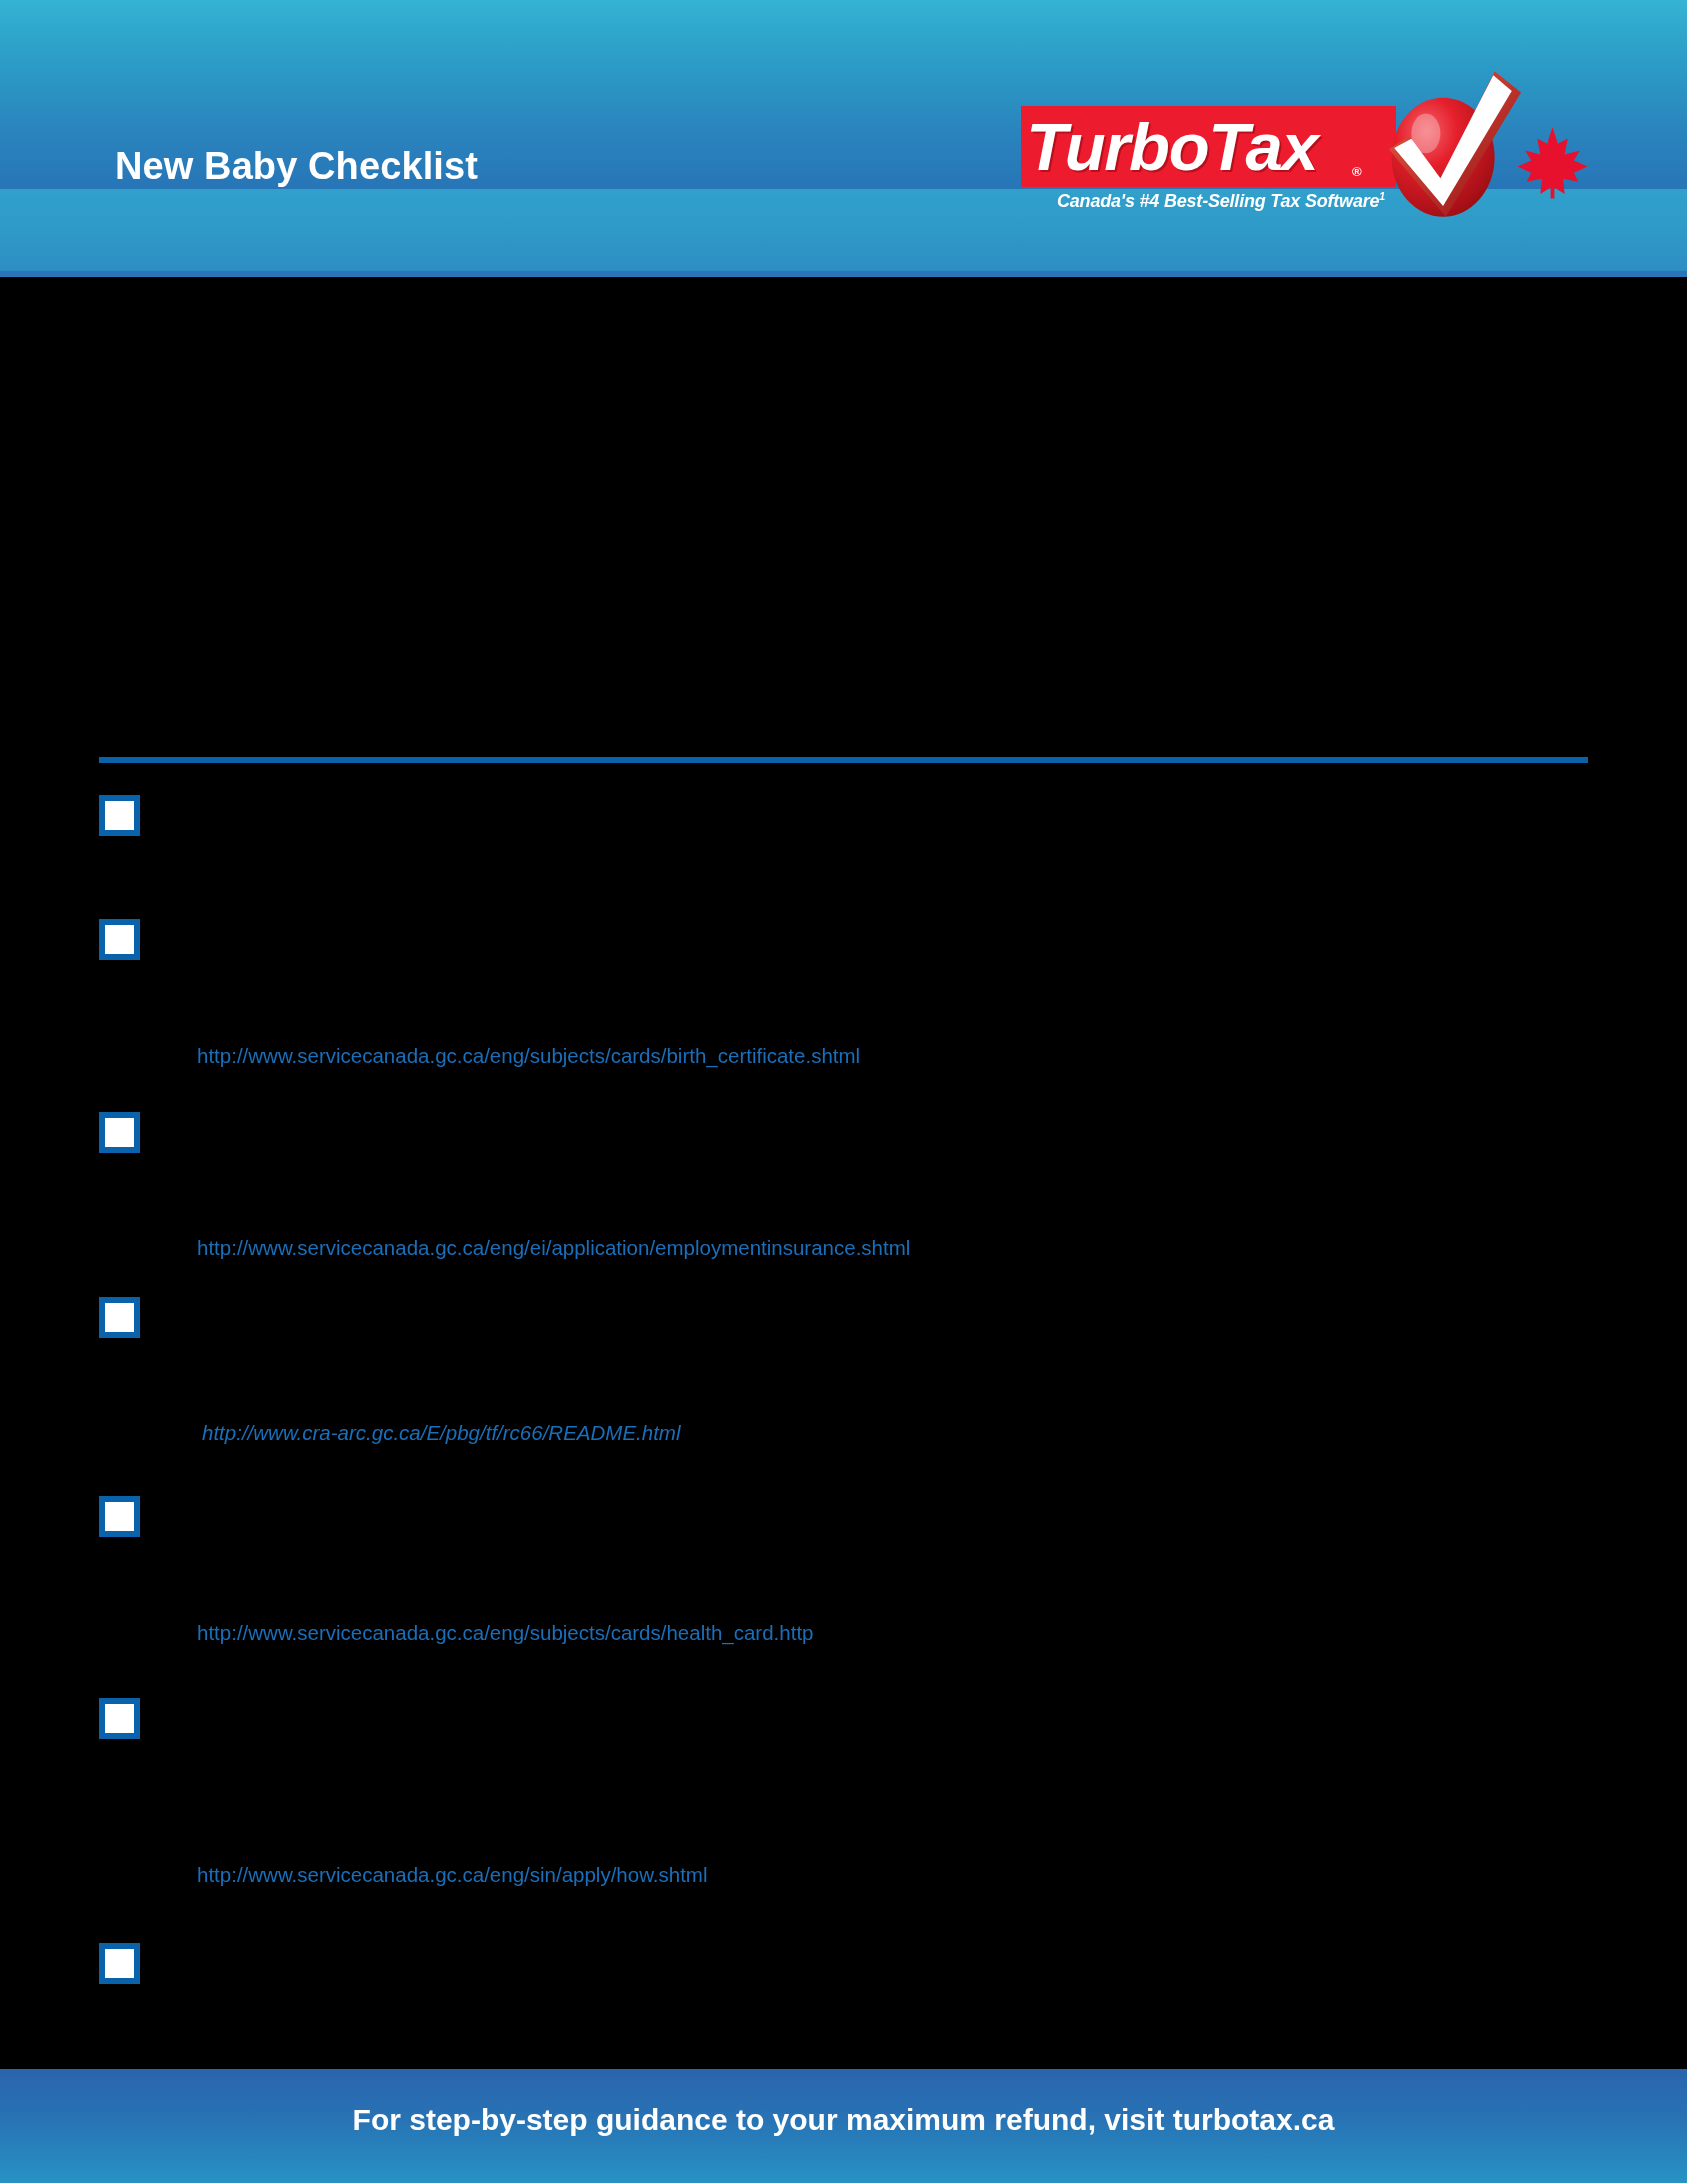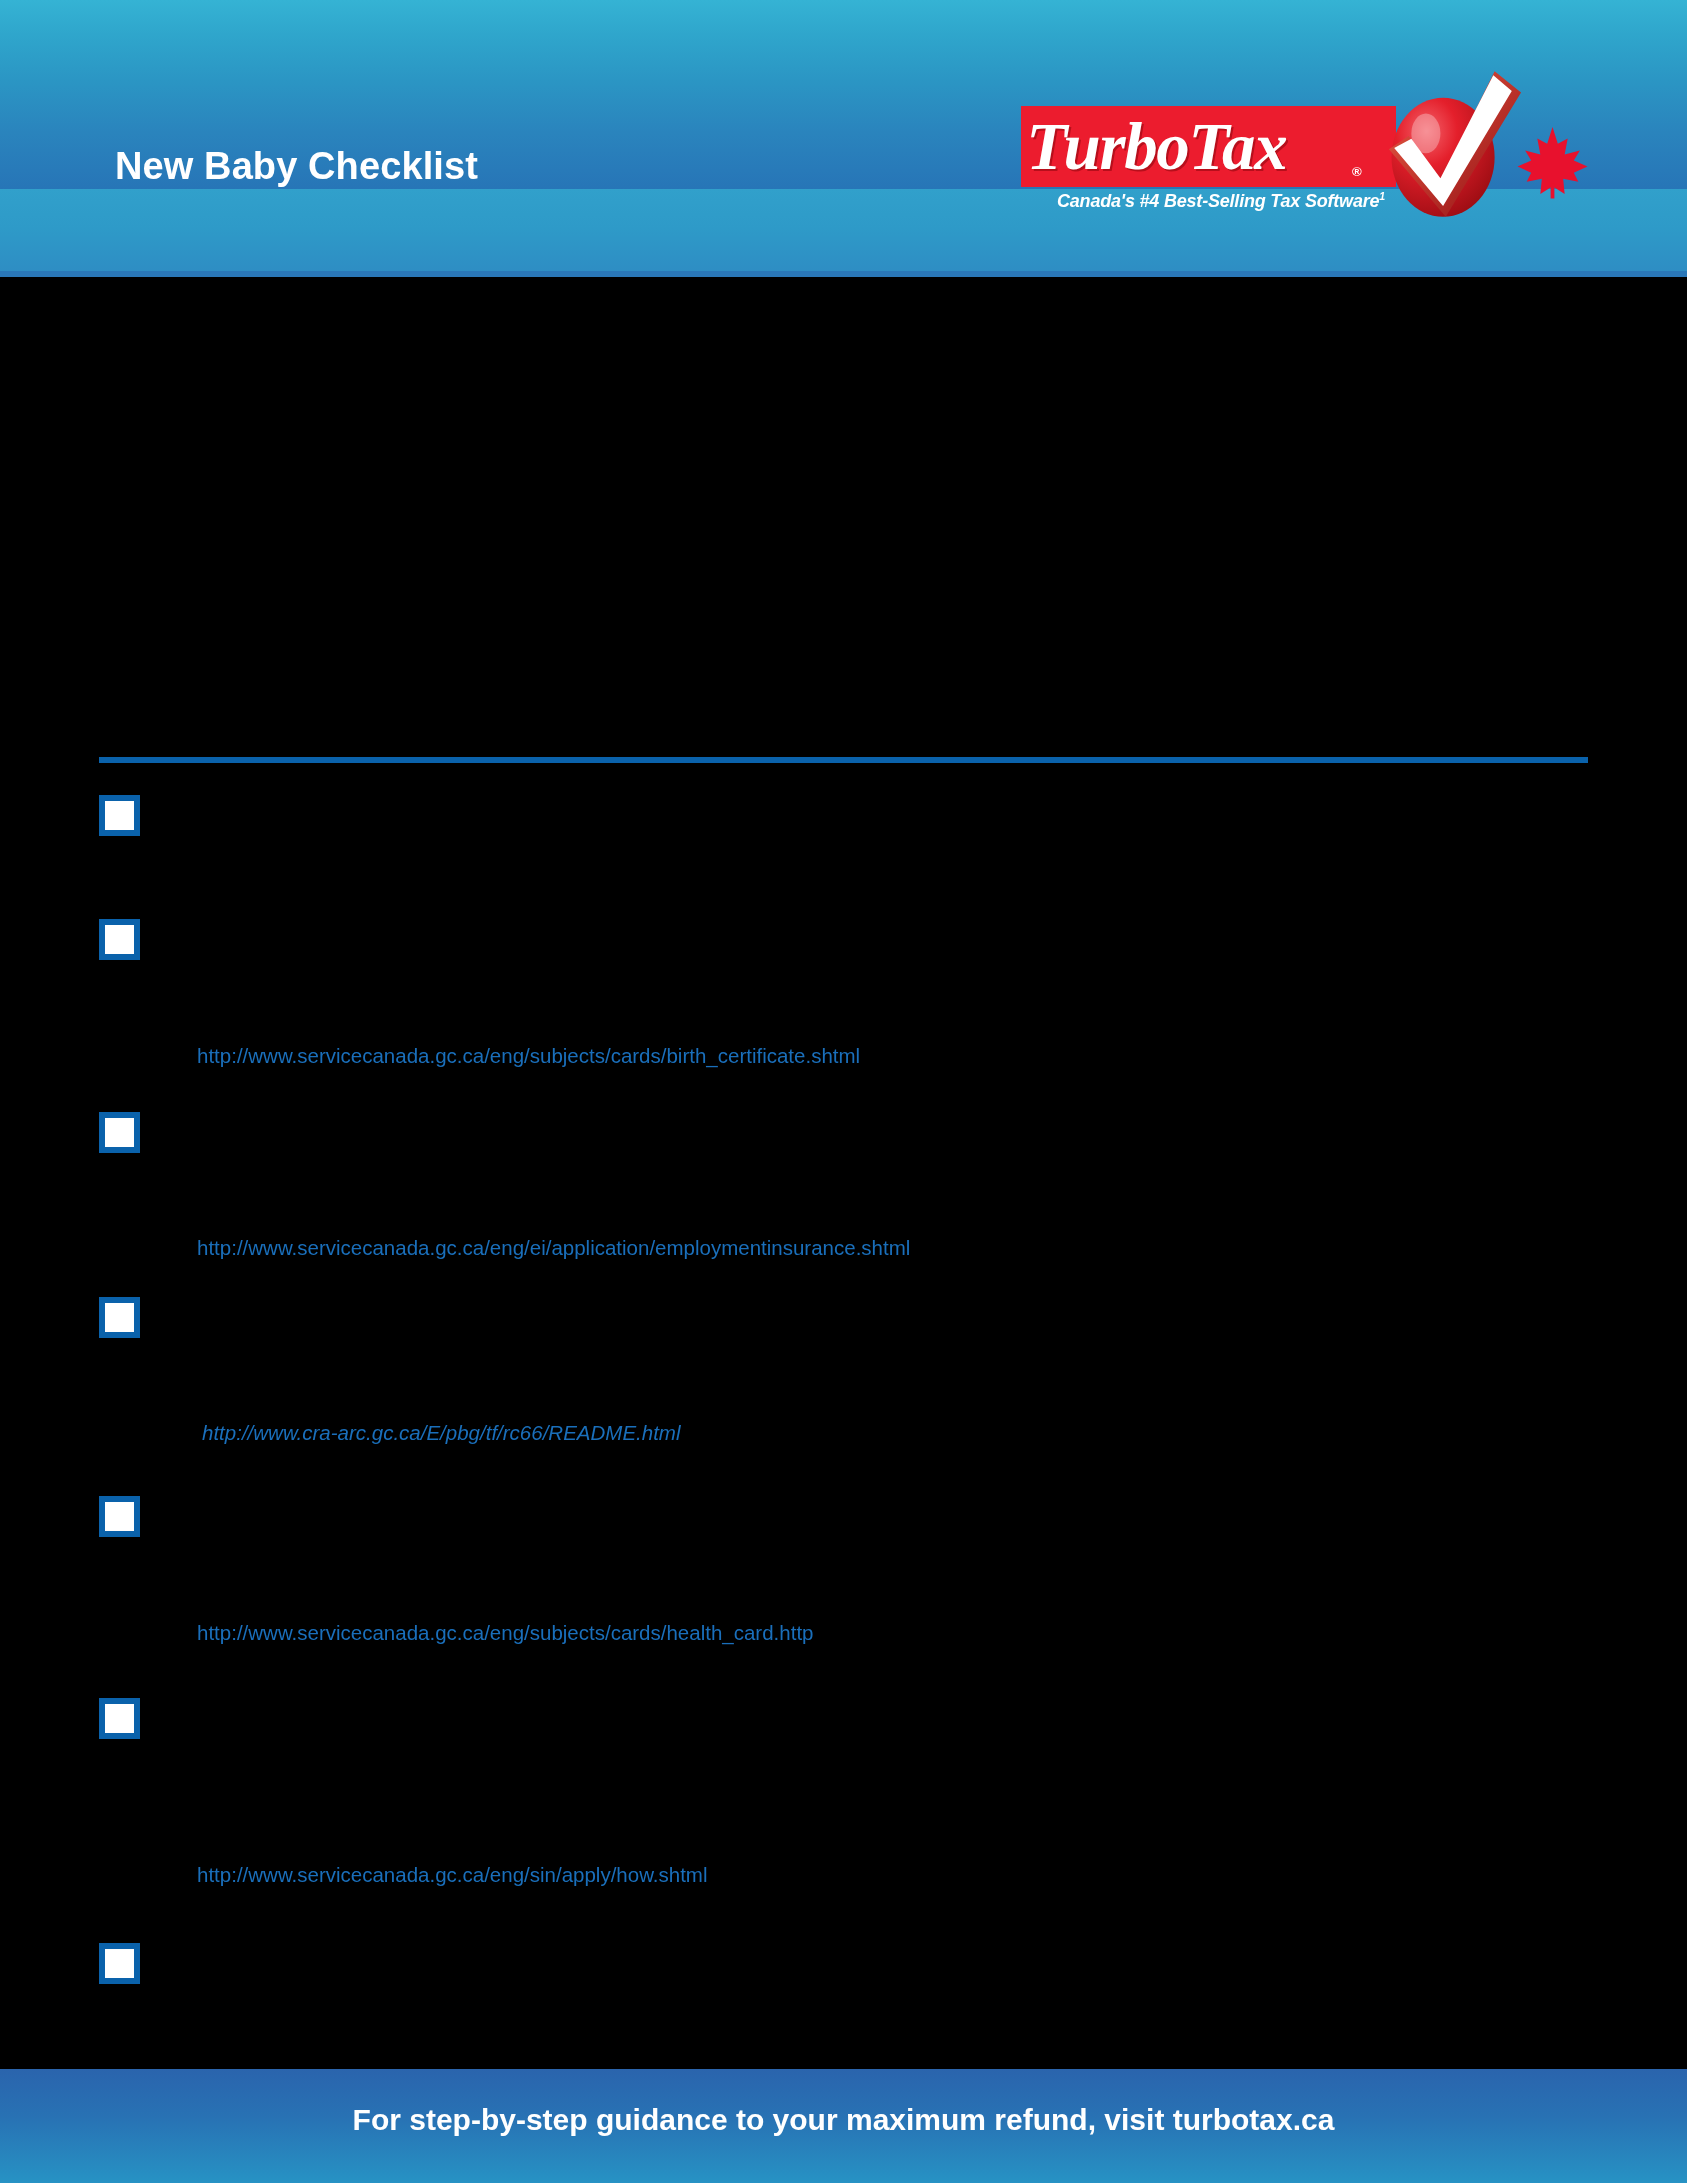--- a/index.html
+++ b/index.html
@@ -71,21 +71,21 @@
     width: 375px;
     height: 81px;
     background: #ec1c2e;
   }
   .logo-wordmark {
     position: absolute;
     left: 5.3px;
     top: 38px;
     width: 384px;
     height: 86px;
-    font-family: Liberation Serif, serif;
+    font-family: Liberation Sans, sans-serif;
     font-weight: bold;
     font-style: italic;
     font-size: 67px;
     line-height: 85px;
     color: #ffffff;
     white-space: nowrap;
     text-shadow: 2px 2px 0 rgba(120,0,6,0.45);
     letter-spacing: -1.3px;
   }
   .logo-reg {

